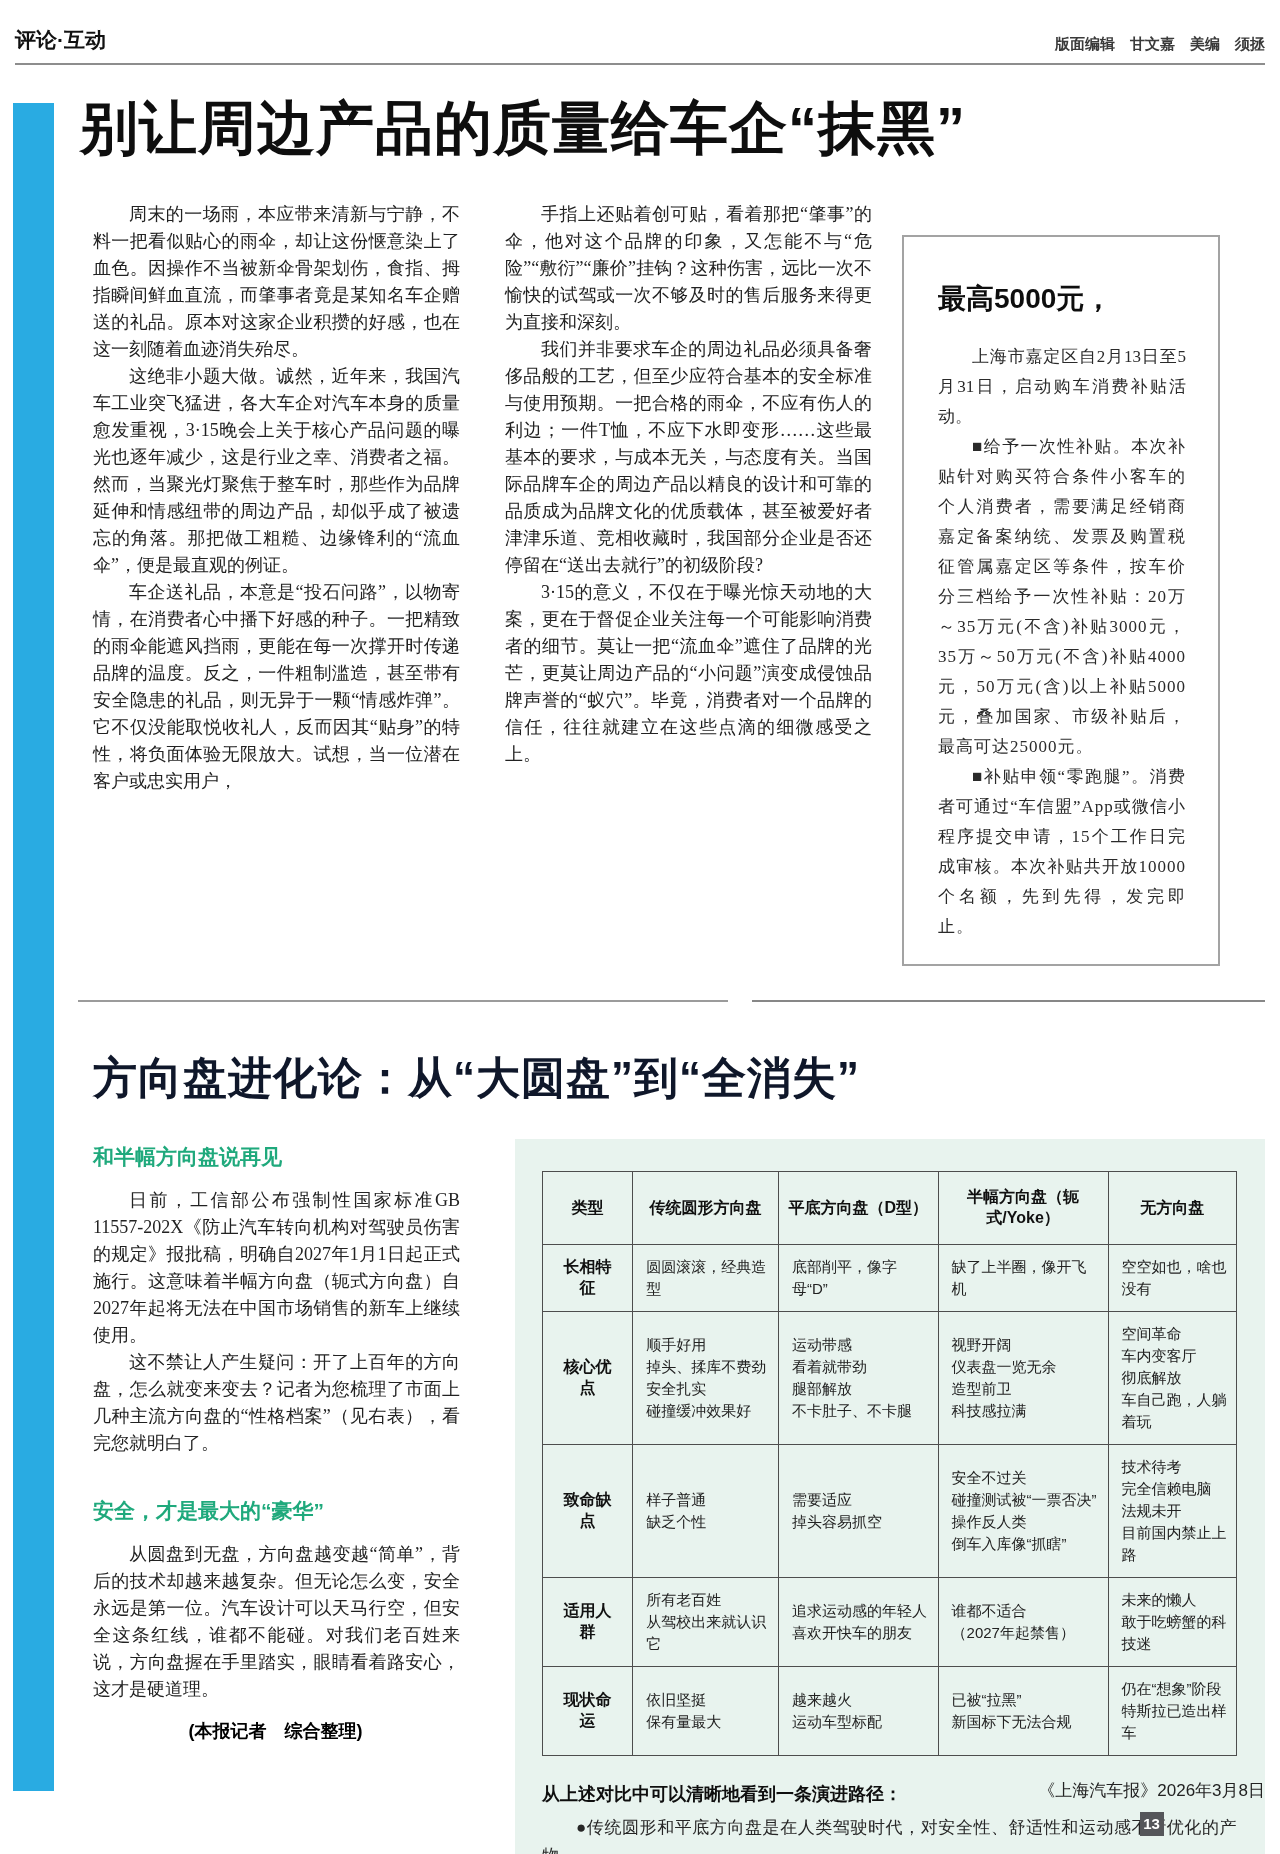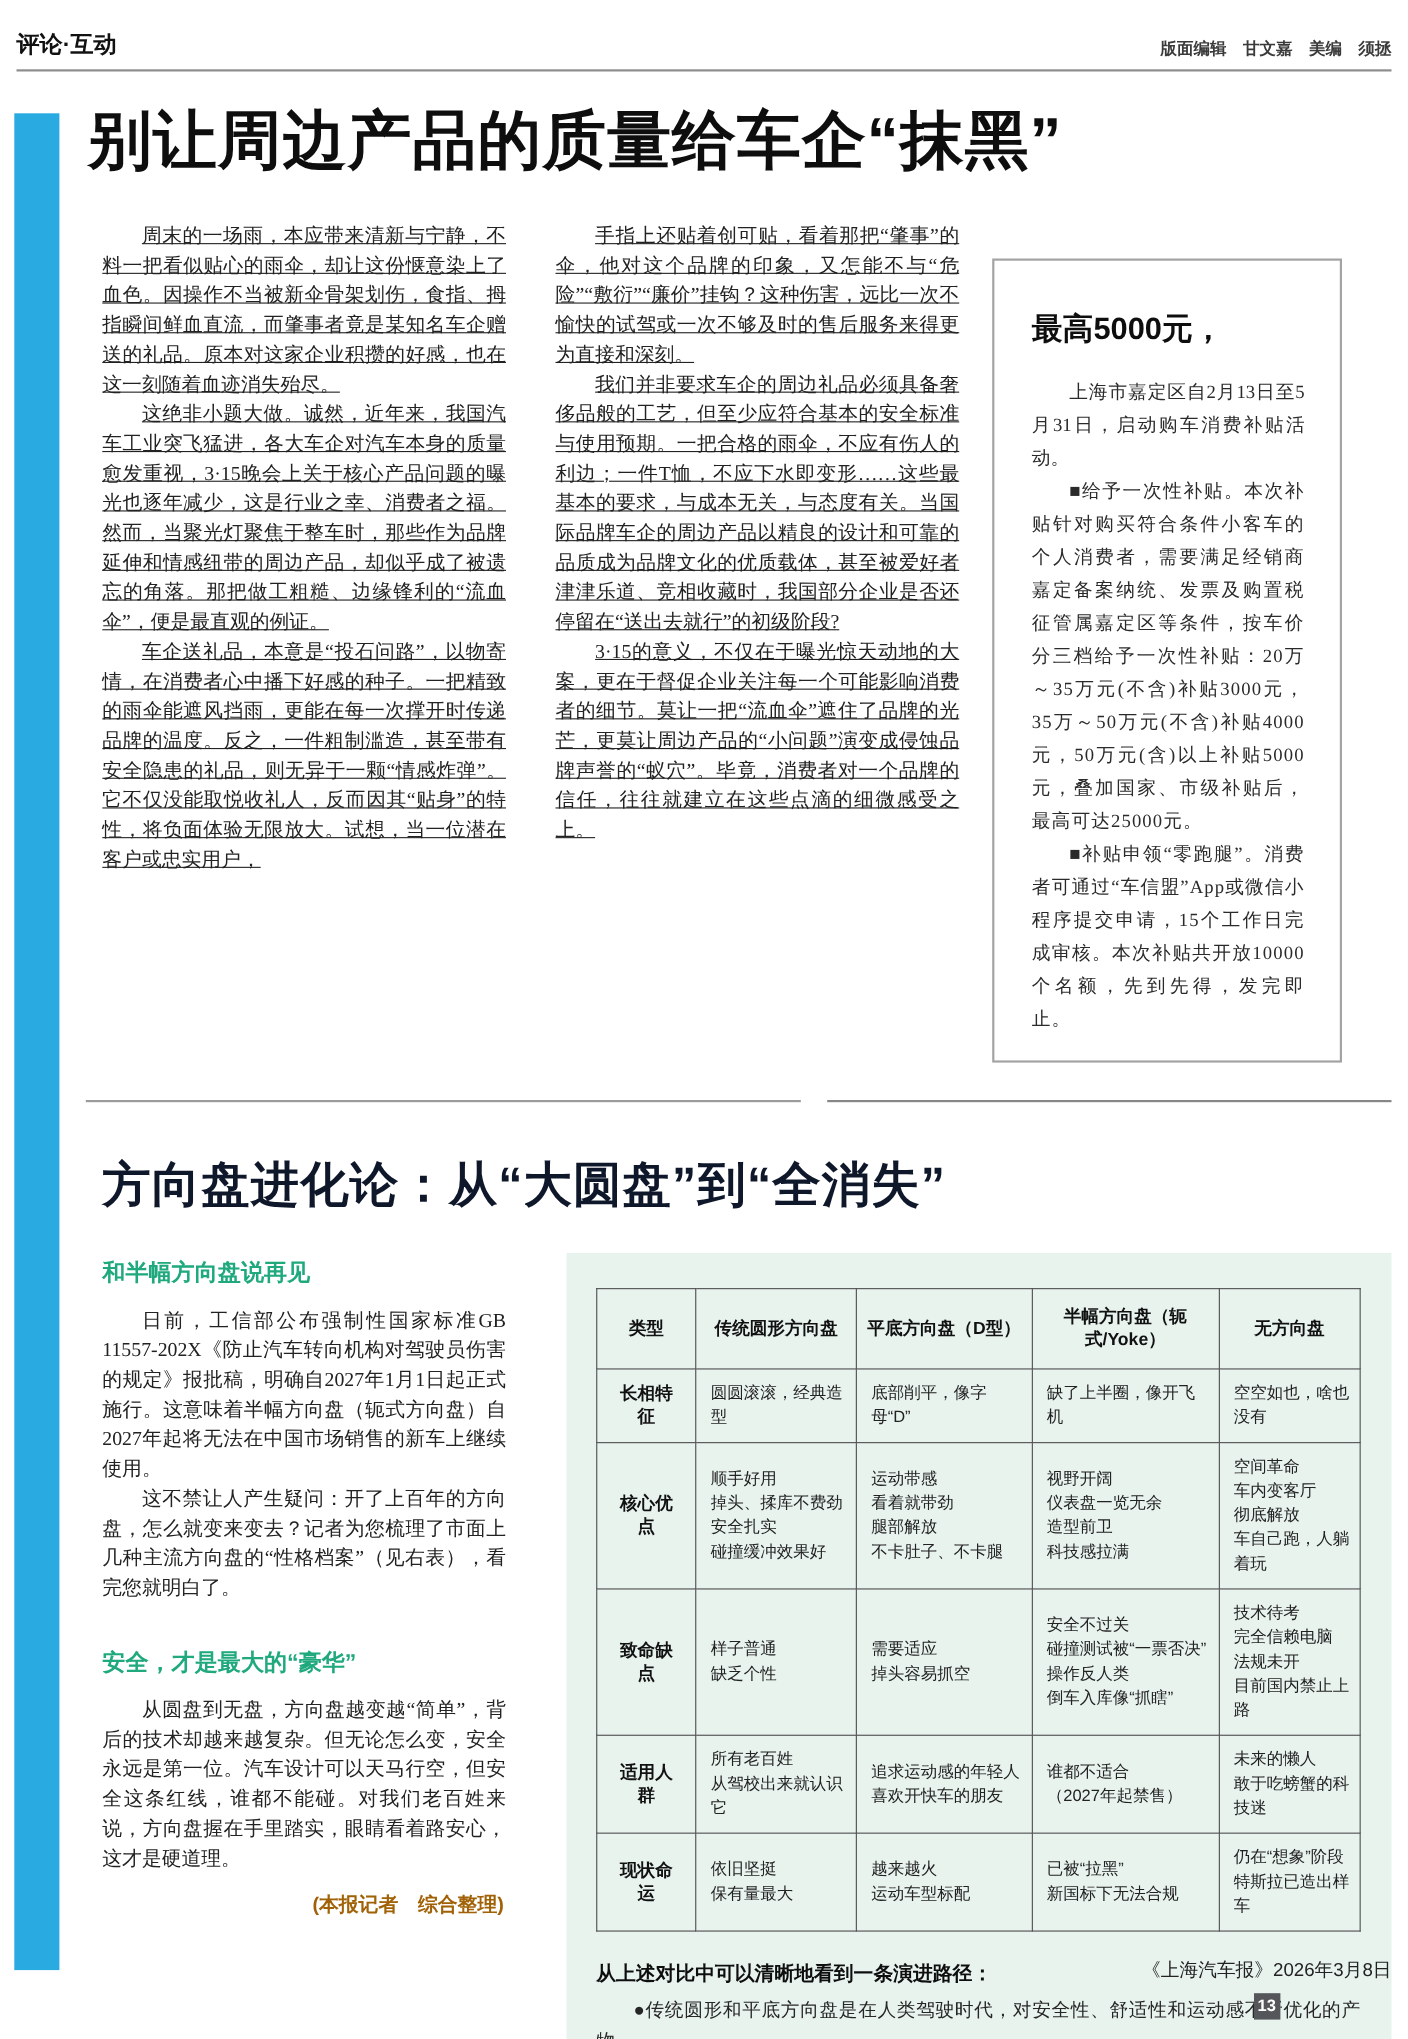--- a/index.html
+++ b/index.html
@@ -23,21 +23,21 @@
 
   h1.headline{font-family:var(--sans);font-weight:900;font-size:58px;line-height:1.16;
               letter-spacing:1px;margin:38px 0 40px 2px;color:#0e0e0e;}
 
   
   .row1{display:flex;align-items:flex-start;}
   .col{width:367px;font-family:var(--serif);font-size:18px;line-height:27px;
        text-align:justify;color:#222;}
   .col1{margin-left:15px;}
   .col2{margin-left:45px;}
-  .col p{margin:0;text-indent:2em;text-decoration:underline;}
+  .col p{margin:0;text-indent:2em;}
 
   .box{margin-left:30px;margin-top:34px;width:318px;box-sizing:border-box;
        border:2px solid #a3a3a3;padding:42px 32px 22px 34px;background:#fff;}
   .box-title{font-family:var(--sans);font-weight:800;font-size:28px;line-height:39px;
              color:#0e0e0e;margin-bottom:24px;}
   .box-body p{font-family:var(--serif);font-size:17px;line-height:30px;margin:0;
               text-indent:2em;text-align:justify;color:#2a2a2a;}
   .box-body p.item{letter-spacing:1px;}
 
   
@@ -48,22 +48,22 @@
   h2.headline2{font-family:var(--sans);font-weight:900;font-size:44px;line-height:1.2;
                letter-spacing:1px;margin:50px 0 34px 15px;color:#0f172a;}
 
   
   .row2{display:flex;align-items:flex-start;margin-left:15px;}
   .leftcol{width:367px;}
   .leftcol h3{font-family:var(--sans);font-weight:700;font-size:21px;margin:4px 0 16px;}
   .leftcol p{font-family:var(--serif);font-size:18px;line-height:27px;text-align:justify;
              text-indent:2em;margin:0;color:#222;}
   .sec2{margin-top:40px;}
-  .byline{font-family:var(--sans);font-weight:700;font-size:18px;text-align:right;
-          margin-top:16px;padding-right:2px;color:#a16207;}
+  .byline{font-family:var(--sans);font-weight:700;font-size:18px;text-align:center;
+          margin-top:16px;padding-right:2px;color:#000000;}
 
   
   .panel{flex:1;margin-left:55px;padding:32px 28px 24px 27px;align-self:flex-start;}
   table.cmp{width:100%;border-collapse:collapse;table-layout:fixed;font-family:var(--sans);}
   table.cmp th,table.cmp td{border:1.5px solid #4d4d4d;vertical-align:middle;}
   table.cmp thead th{font-size:16px;font-weight:700;padding:15px 4px;text-align:center;color:#111;}
   table.cmp tbody th{font-size:16px;font-weight:700;text-align:center;padding:10px 20px;color:#111;}
   table.cmp td{font-size:15px;line-height:22px;padding:11px 8px 11px 13px;text-align:left;color:#222;}
   .concl-head{font-family:var(--sans);font-weight:700;font-size:18px;margin:26px 0 8px;color:#0e0e0e;}
   .bullets p{font-family:var(--serif);font-size:17px;line-height:28px;letter-spacing:0.5px;

